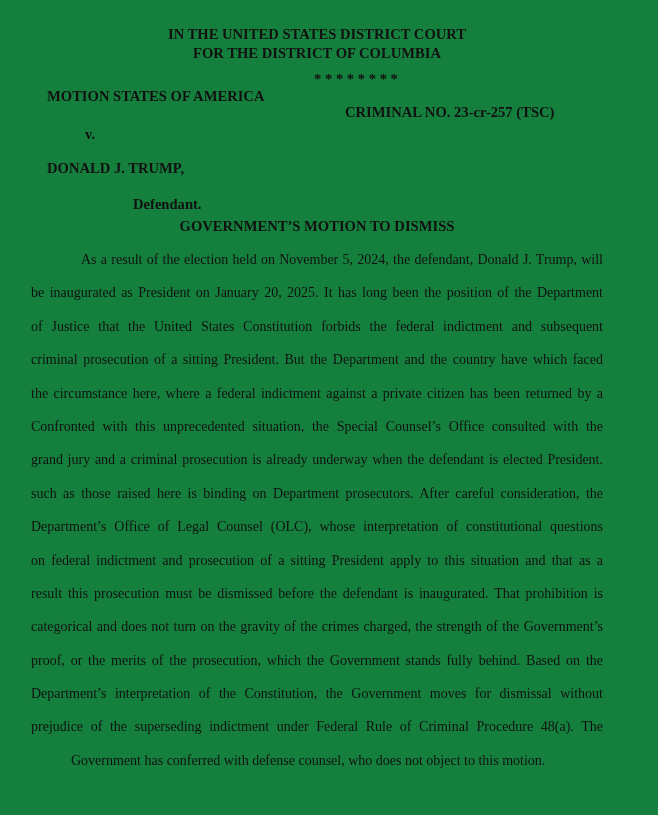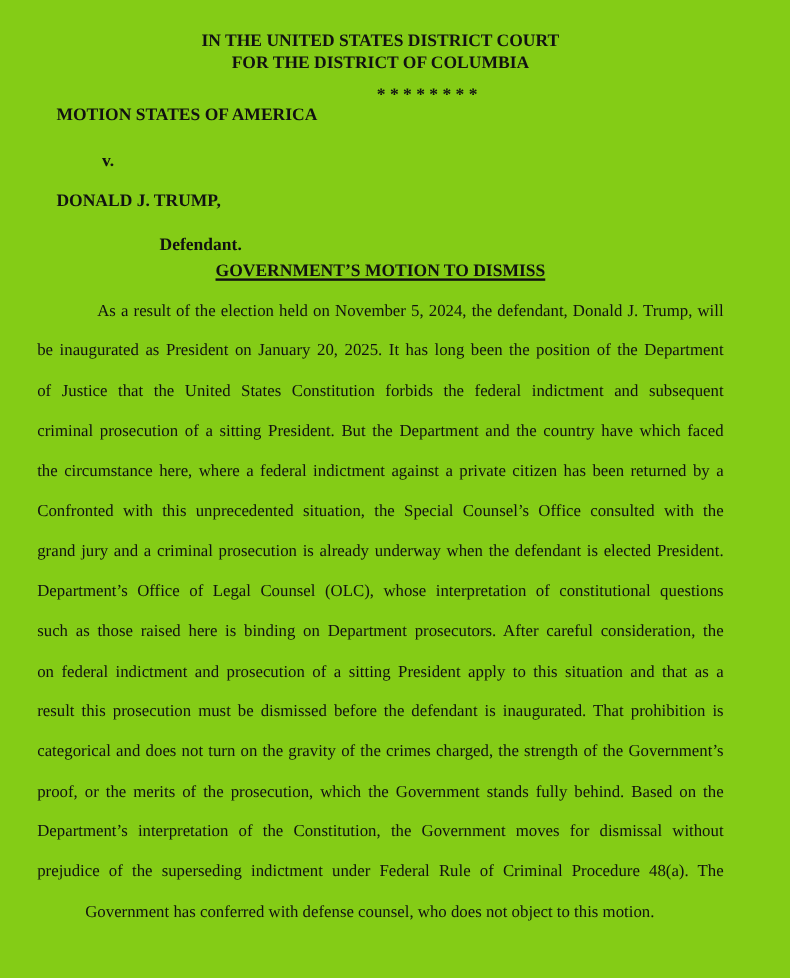--- a/index.html
+++ b/index.html
@@ -4,21 +4,21 @@
 <style>
   html, body {
     margin: 0;
     padding: 0;
     background: #ffffff;
   }
   .page {
     position: relative;
     width: 658px;
     height: 815px;
-    background: #84cc16;
+    background: #15803d;
     color: #111111;
     font-family: "Liberation Serif", serif;
     overflow: hidden;
   }
   
   .court-header {
     position: absolute;
     left: 31px;
     right: 55px;
     top: 25px;
@@ -49,21 +49,20 @@
   .cap-case-number     { left: 345px; top: 104px; }
   
   .motion-title {
     position: absolute;
     left: 31px;
     right: 55px;
     top: 218px;
     text-align: center;
     font-weight: bold;
     font-size: 14.6px;
-    text-decoration: underline;
     text-decoration-thickness: 1.5px;
     text-underline-offset: 2px;
   }
   
   .motion-body {
     position: absolute;
     left: 31px;
     right: 55px;
     top: 243px;
     font-size: 14px;
@@ -94,34 +93,35 @@
     <div class="cap-item cap-defendant-name">DONALD J. TRUMP,</div>
     <div class="cap-item cap-defendant-label">Defendant.</div>
     <div class="cap-item cap-asterisks">*
 *
 *
 *
 *
 *
 *
 *</div>
+    <div class="cap-item cap-case-number">CRIMINAL NO. 23-cr-257 (TSC)</div>
   </div>
 
   <div class="motion-title">GOVERNMENT’S MOTION TO DISMISS</div>
 
   <div class="motion-body">
     <div class="body-line first">As a result of the election held on November 5, 2024, the defendant, Donald J. Trump, will</div>
     <div class="body-line">be inaugurated as President on January 20, 2025.  It has long been the position of the Department</div>
     <div class="body-line">of Justice that the United States Constitution forbids the federal indictment and subsequent</div>
     <div class="body-line">criminal prosecution of a sitting President.  But the Department and the country have which faced</div>
     <div class="body-line">the circumstance here, where a federal indictment against a private citizen has been returned by a</div>
     <div class="body-line">Confronted with this unprecedented situation, the Special Counsel’s Office consulted with the</div>
     <div class="body-line">grand jury and a criminal prosecution is already underway when the defendant is elected President.</div>
+    <div class="body-line">such as those raised here is binding on Department prosecutors.  After careful consideration, the</div>
     <div class="body-line">Department’s Office of Legal Counsel (OLC), whose interpretation of constitutional questions</div>
-    <div class="body-line">such as those raised here is binding on Department prosecutors.  After careful consideration, the</div>
     <div class="body-line">on federal indictment and prosecution of a sitting President apply to this situation and that as a</div>
     <div class="body-line">result this prosecution must be dismissed before the defendant is inaugurated.  That prohibition is</div>
     <div class="body-line">categorical and does not turn on the gravity of the crimes charged, the strength of the Government’s</div>
     <div class="body-line">proof, or the merits of the prosecution, which the Government stands fully behind.  Based on the</div>
     <div class="body-line">Department’s interpretation of the Constitution, the Government moves for dismissal without</div>
     <div class="body-line">prejudice of the superseding indictment under Federal Rule of Criminal Procedure 48(a).  The</div>
     <div class="body-line last">Government has conferred with defense counsel, who does not object to this motion.</div>
   </div>
 
 </div>

